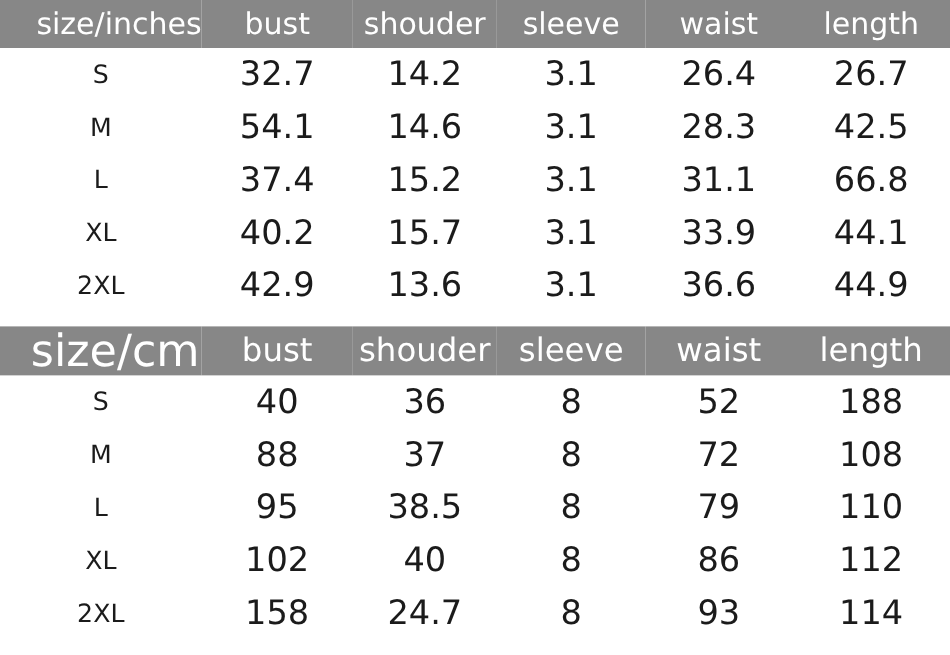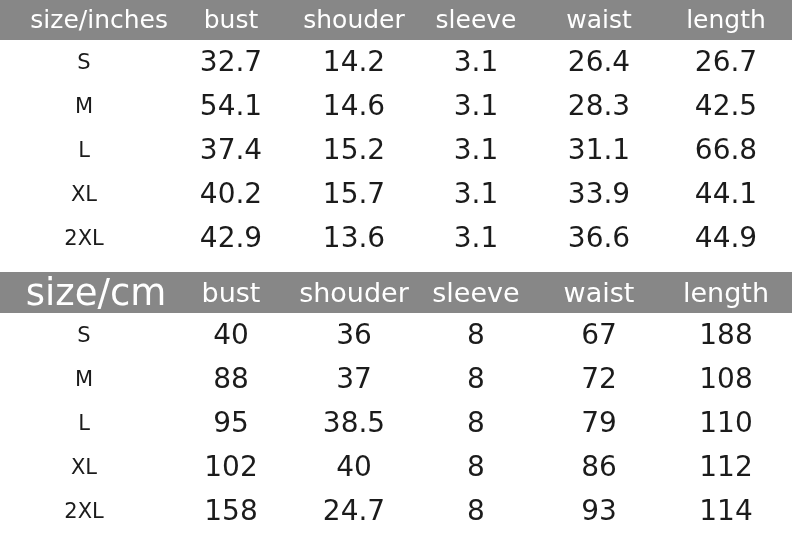--- a/index.html
+++ b/index.html
@@ -158,21 +158,21 @@
         <th>waist</th>
         <th>length</th>
       </tr>
     </thead>
     <tbody>
       <tr>
         <td class="td-size">S</td>
         <td>40</td>
         <td>36</td>
         <td>8</td>
-        <td>67</td>
+        <td>52</td>
         <td>188</td>
       </tr>
       <tr>
         <td class="td-size">M</td>
         <td>88</td>
         <td>37</td>
         <td>8</td>
         <td>72</td>
         <td>108</td>
       </tr>

